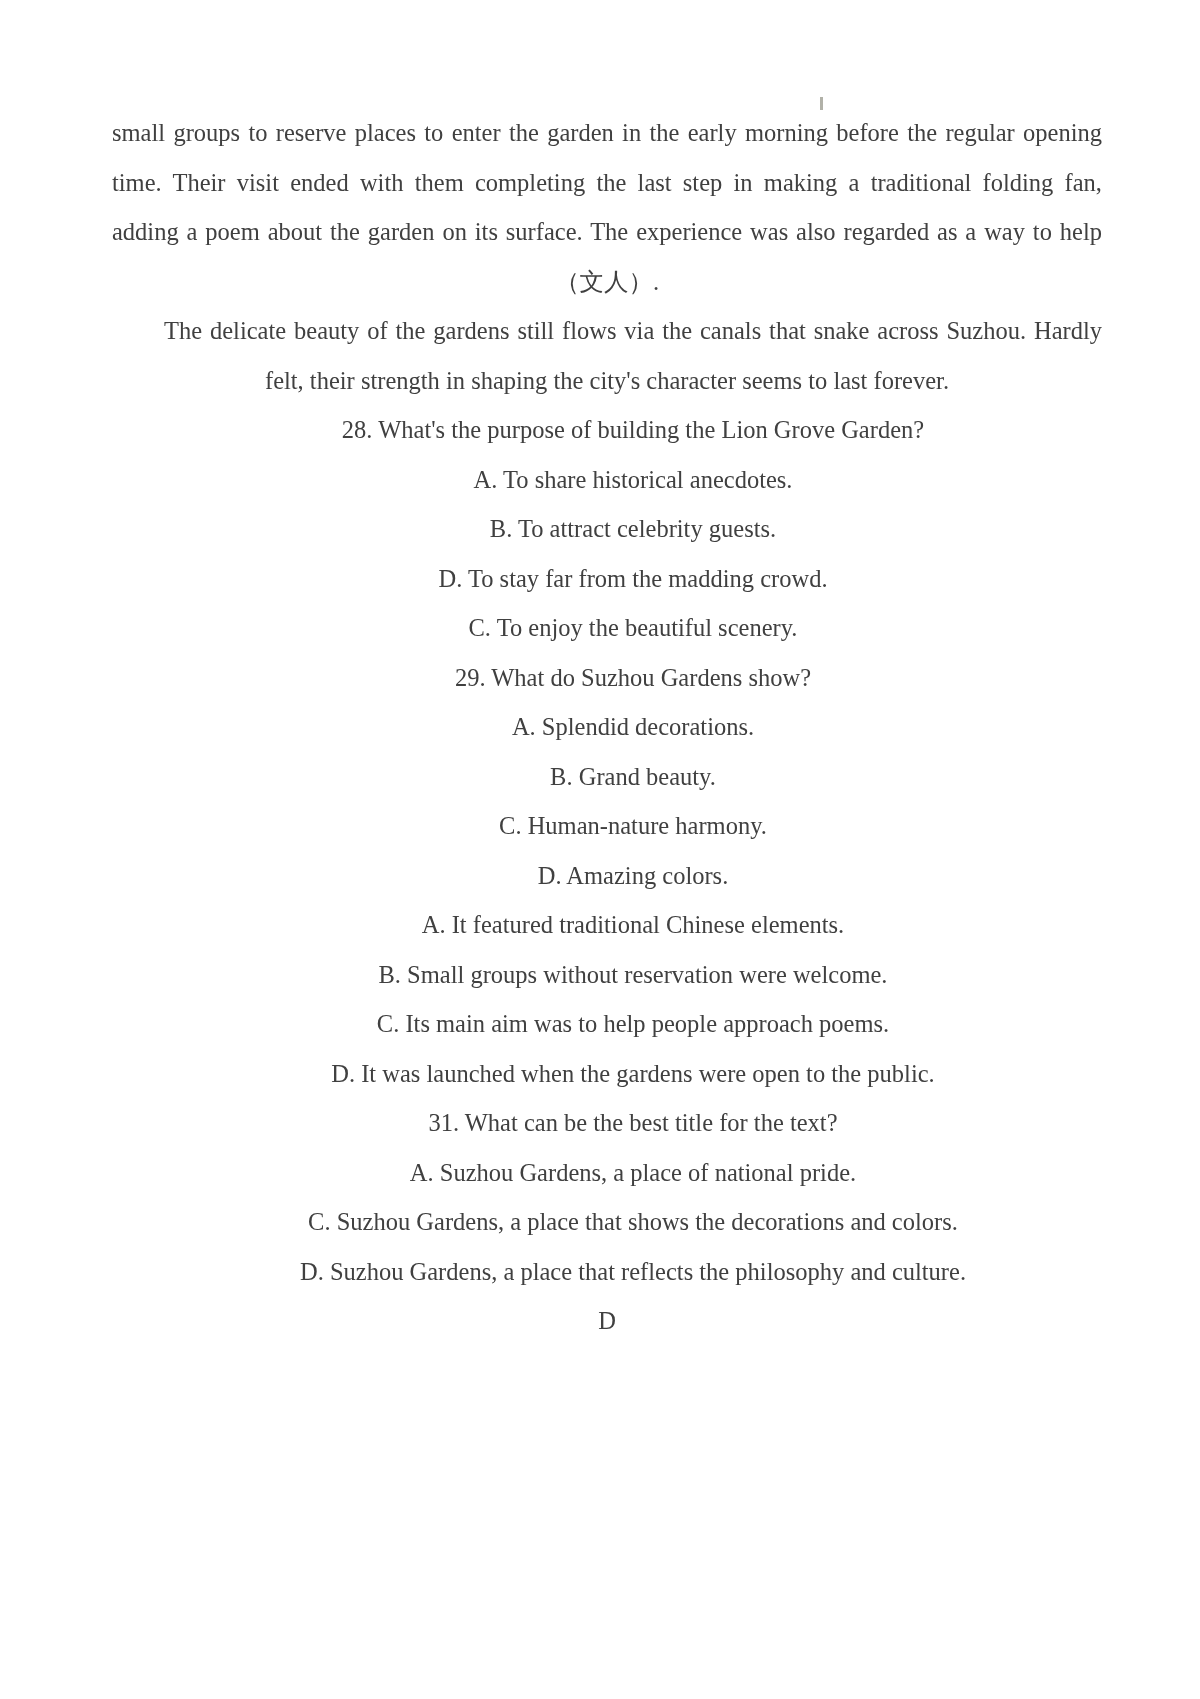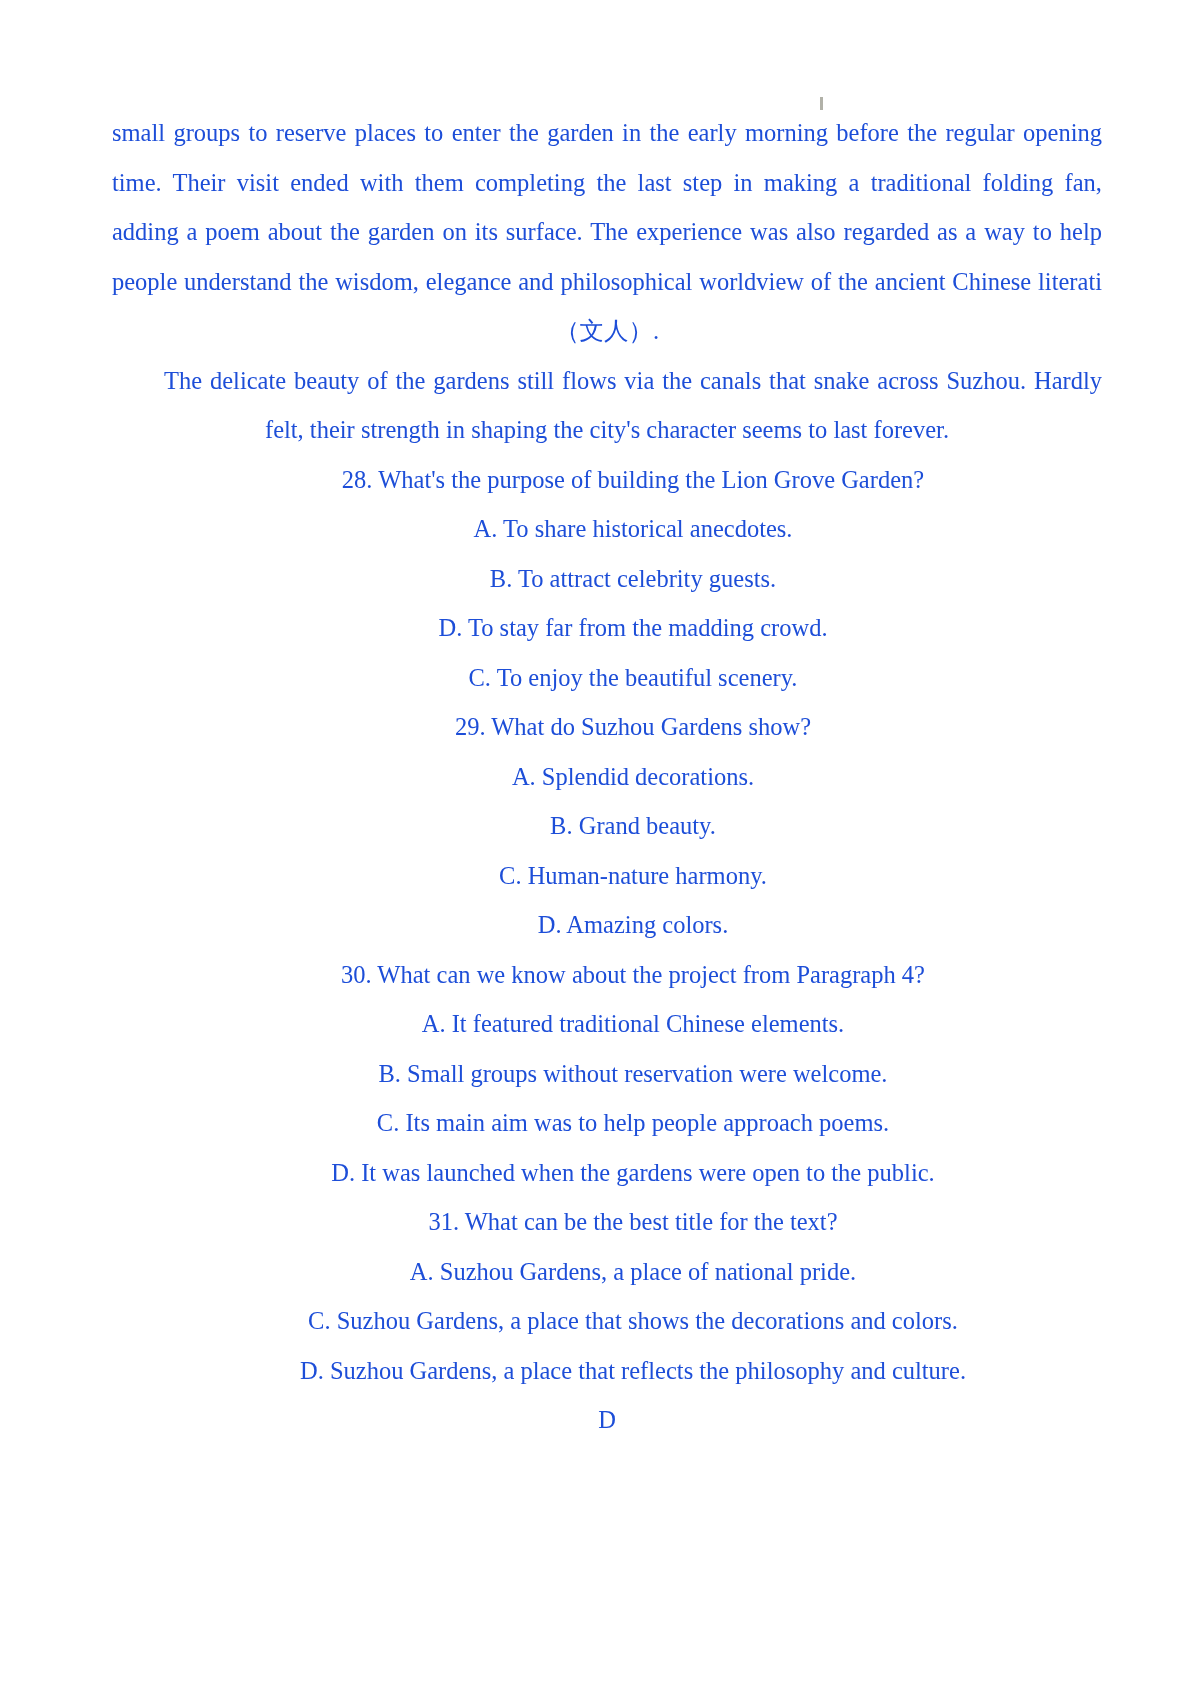--- a/index.html
+++ b/index.html
@@ -7,21 +7,21 @@
     padding: 0;
     background: #ffffff;
   }
   .page {
     position: relative;
     width: 1200px;
     height: 1699px;
     background: #ffffff;
     overflow: hidden;
     font-family: "Liberation Serif", "DejaVu Serif", serif;
-    color: #1d4ed8;
+    color: #404040;
   }
   .doc {
     position: absolute;
     left: 112px;
     top: 108px;
     width: 990px;
     font-size: 24.5px;
     line-height: 49.5px;
   }
   .line {
@@ -61,39 +61,37 @@
 
 <div class="page">
 
   <div class="scan-mark"></div>
 
   <div class="doc">
 
     <div class="line justify">small groups to reserve places to enter the garden in the early morning before the regular opening</div>
     <div class="line justify">time. Their visit ended with them completing the last step in making a traditional folding fan,</div>
     <div class="line justify">adding a poem about the garden on its surface. The experience was also regarded as a way to help</div>
-    <div class="line justify">people understand the wisdom, elegance and philosophical worldview of the ancient Chinese literati</div>
     <div class="line">（文人）.</div>
 
     <div class="line justify indent">The delicate beauty of the gardens still flows via the canals that snake across Suzhou. Hardly</div>
     <div class="line">felt, their strength in shaping the city's character seems to last forever.</div>
 
     <div class="line qline">28. What's the purpose of building the Lion Grove Garden?</div>
     <div class="line qline">A. To share historical anecdotes.</div>
     <div class="line qline">B. To attract celebrity guests.</div>
     <div class="line qline">D. To stay far from the madding crowd.</div>
     <div class="line qline">C. To enjoy the beautiful scenery.</div>
 
     <div class="line qline">29. What do Suzhou Gardens show?</div>
     <div class="line qline">A. Splendid decorations.</div>
     <div class="line qline">B. Grand beauty.</div>
     <div class="line qline">C. Human-nature harmony.</div>
     <div class="line qline">D. Amazing colors.</div>
 
-    <div class="line qline">30. What can we know about the project from Paragraph 4?</div>
     <div class="line qline">A. It featured traditional Chinese elements.</div>
     <div class="line qline">B. Small groups without reservation were welcome.</div>
     <div class="line qline">C. Its main aim was to help people approach poems.</div>
     <div class="line qline">D. It was launched when the gardens were open to the public.</div>
 
     <div class="line qline">31. What can be the best title for the text?</div>
     <div class="line qline">A. Suzhou Gardens, a place of national pride.</div>
     <div class="line qline">C. Suzhou Gardens, a place that shows the decorations and colors.</div>
     <div class="line qline">D. Suzhou Gardens, a place that reflects the philosophy and culture.</div>
 

